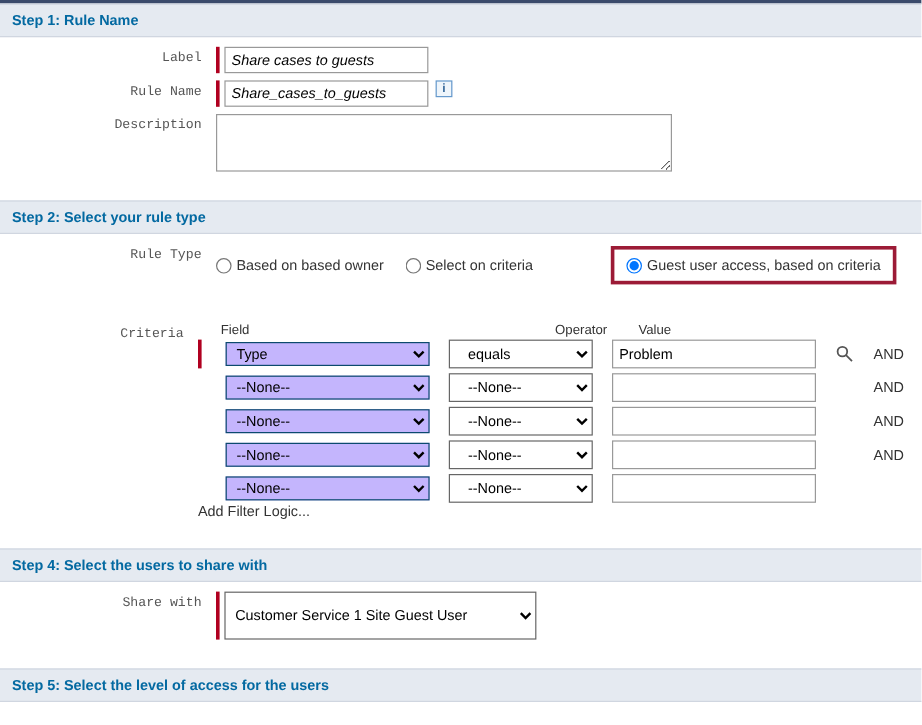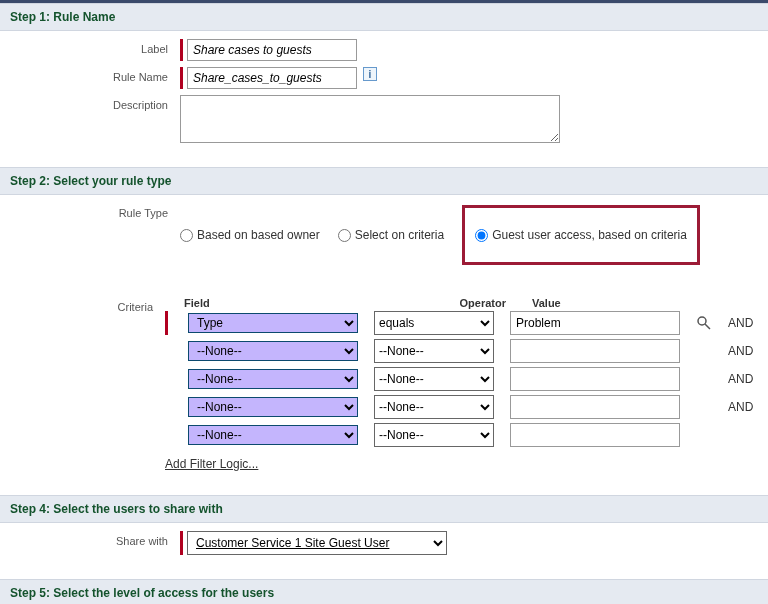--- a/index.html
+++ b/index.html
@@ -11,39 +11,40 @@
     background: #fff;
   }
   .page {
     width: 768px;
     border-top: 3px solid #3a4a6b;
   }
   .step-header {
     background: #e5eaf1;
     padding: 6px 10px;
     font-weight: bold;
-    color: #14532d;
+    color: #0369a1;
     border-top: 1px solid #d0d6e0;
     border-bottom: 1px solid #d0d6e0;
   }
   .section-body {
     padding: 8px 10px 18px 10px;
   }
   .form-row {
     display: flex;
     align-items: flex-start;
     margin-bottom: 6px;
   }
   .form-label {
     width: 170px;
     text-align: right;
     padding-right: 12px;
     padding-top: 4px;
     color: #555;
     font-size: 11px;
+    font-family: Liberation Mono, monospace;
   }
   .req-bar {
     width: 3px;
     align-self: stretch;
     background: #b00020;
     margin-right: 4px;
   }
   .text-input {
     border: 1px solid #999;
     padding: 3px 5px;
@@ -81,31 +82,32 @@
   }
   .radio-item {
     display: flex;
     align-items: center;
     gap: 4px;
     font-size: 12px;
     color: #333;
   }
   .radio-highlight {
     border: 3px solid #9c1b36;
-    padding: 20px 10px;
+    padding: 6px 10px;
+    margin-left: 47px;
   }
   .criteria-table {
     display: flex;
     flex-direction: column;
     gap: 4px;
   }
   .criteria-head {
     display: flex;
     gap: 16px;
-    font-weight: bold;
+    font-weight: normal;
     font-size: 11px;
     color: #333;
     margin-bottom: 2px;
   }
   .criteria-head .col-field { width: 170px; }
   .criteria-head .col-op    { width: 120px; margin-left: 16px; text-align: right;}
   .criteria-head .col-val   { width: 170px; margin-left: 10px;}
   .criteria-row {
     display: flex;
     align-items: center;
@@ -122,21 +124,21 @@
     font-size: 12px;
     background: #c4b5fd;
     padding-left: 4px;
   }
   select.op-select {
     border: 1px solid #666;
     height: 24px;
     width: 120px;
     font-size: 12px;
     background: #fff;
-    padding-left: 0;
+    padding-left: 11px;
   }
   input.val-input {
     border: 1px solid #999;
     height: 24px;
     width: 170px;
     font-size: 12px;
     padding: 3px 5px;
   }
   .lookup-icon {
     width: 16px; height: 16px;
@@ -144,34 +146,31 @@
     cursor: pointer;
   }
   .lookup-icon svg { width: 16px; height: 16px; }
   .and-label {
     font-size: 12px;
     color: #333;
     width: 30px;
   }
   .add-filter {
     font-size: 12px;
-    text-decoration: underline;
-    color: #333;
-    margin-top: 10px;
+    color: #333;
     cursor: pointer;
     display: inline-block;
   }
   select.share-select {
     border: 1px solid #666;
-    height: 24px;
+    height: 40px;
     width: 260px;
     font-size: 12px;
     background: #fff;
     padding-left: 4px;
-    text-decoration: underline;
   }
   input[type=radio] {
     margin: 0;
   }
 </style>
 </head>
 <body>
 
 <div class="page">
 

